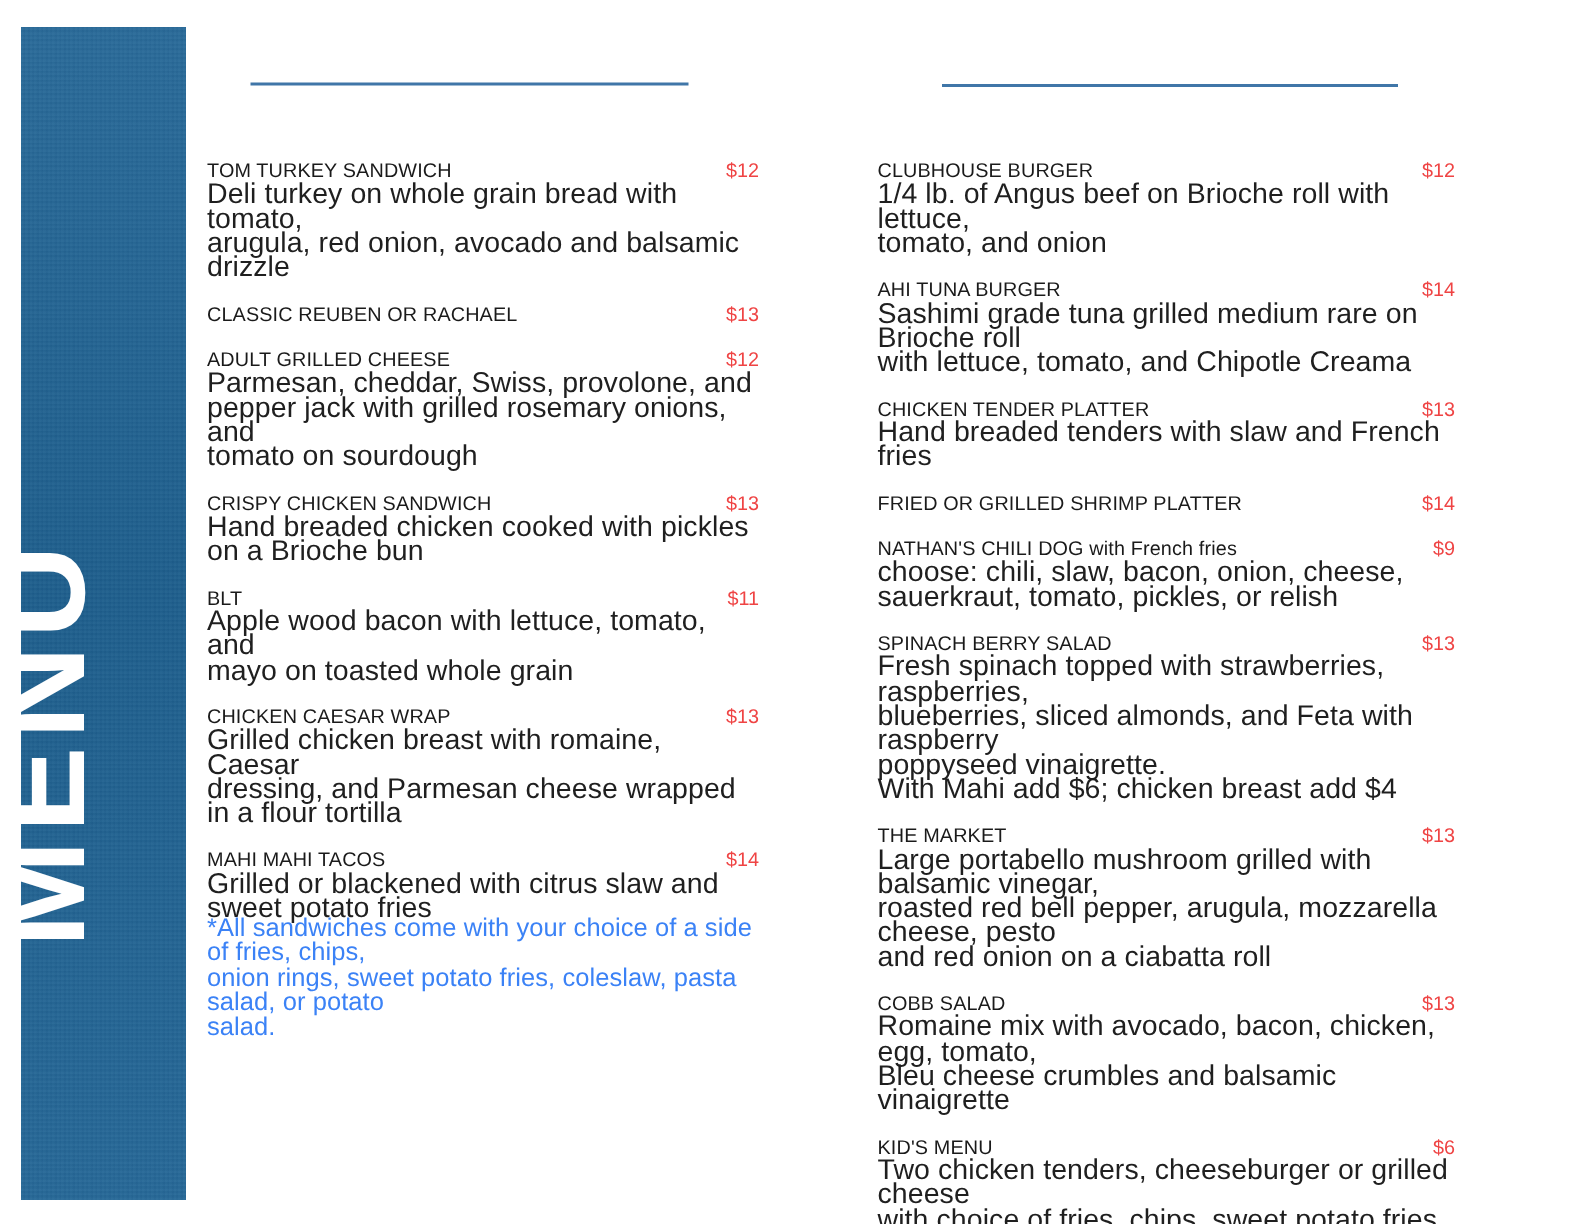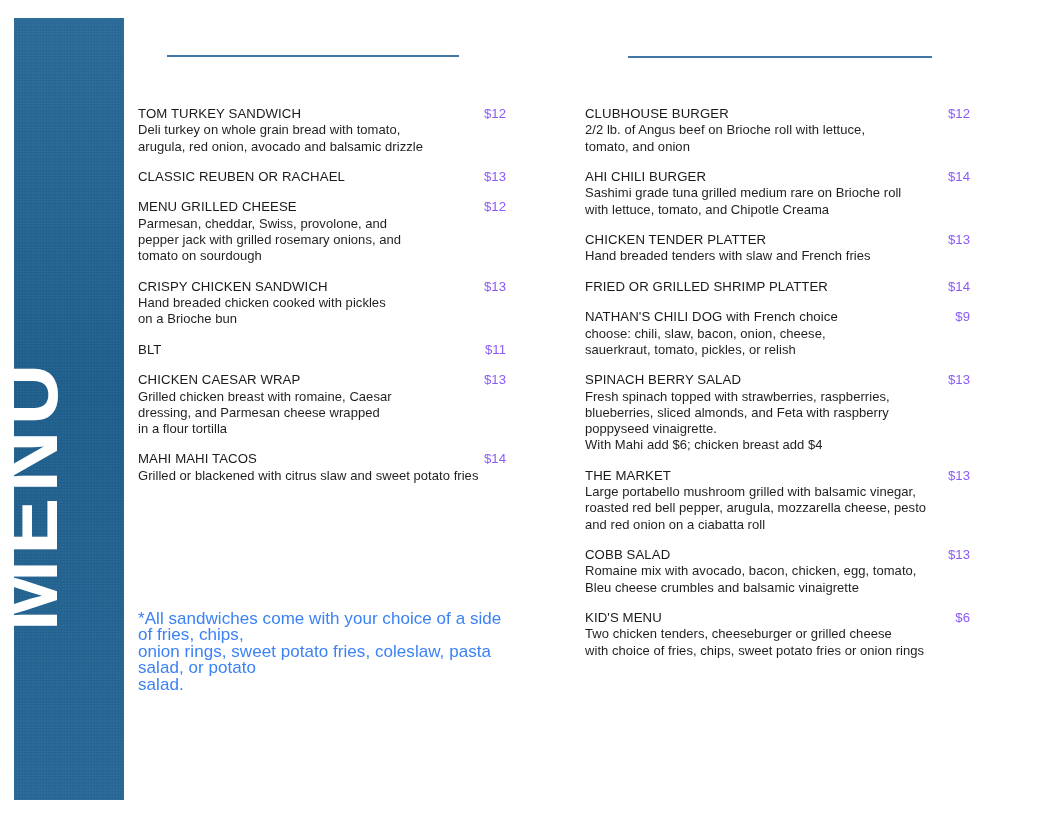--- a/index.html
+++ b/index.html
@@ -94,28 +94,28 @@
     line-height: 16.4px;
     letter-spacing: 0.1px;
     color: #1a1a1a;
     font-weight: normal;
     flex: 1 1 auto;
     padding-right: 10px;
   }
   .item-price {
     font-size: 13.2px;
     line-height: 16.4px;
-    color: #8b5cf6;
+    color: #ef4444;
     font-weight: normal;
     white-space: nowrap;
     flex: 0 0 auto;
     text-align: right;
   }
   .item-desc {
-    font-size: 13px;
+    font-size: 19px;
     line-height: 16.3px;
     color: #1f1f1f;
     white-space: pre-line;
     letter-spacing: 0.05px;
   }
 
   
   .footnote {
     font-size: 17px;
     line-height: 16.4px;
@@ -151,40 +151,42 @@
 arugula, red onion, avocado and balsamic drizzle</div>
     </div>
     <div class="item">
       <div class="item-head">
         <div class="item-name">CLASSIC REUBEN OR RACHAEL</div>
         <div class="item-price">$13</div>
       </div>
     </div>
     <div class="item">
       <div class="item-head">
-        <div class="item-name">MENU GRILLED CHEESE</div>
+        <div class="item-name">ADULT GRILLED CHEESE</div>
         <div class="item-price">$12</div>
       </div>
       <div class="item-desc">Parmesan, cheddar, Swiss, provolone, and
 pepper jack with grilled rosemary onions, and
 tomato on sourdough</div>
     </div>
     <div class="item">
       <div class="item-head">
         <div class="item-name">CRISPY CHICKEN SANDWICH</div>
         <div class="item-price">$13</div>
       </div>
       <div class="item-desc">Hand breaded chicken cooked with pickles
 on a Brioche bun</div>
     </div>
     <div class="item">
       <div class="item-head">
         <div class="item-name">BLT</div>
         <div class="item-price">$11</div>
       </div>
+      <div class="item-desc">Apple wood bacon with lettuce, tomato, and
+mayo on toasted whole grain</div>
     </div>
     <div class="item">
       <div class="item-head">
         <div class="item-name">CHICKEN CAESAR WRAP</div>
         <div class="item-price">$13</div>
       </div>
       <div class="item-desc">Grilled chicken breast with romaine, Caesar
 dressing, and Parmesan cheese wrapped
  in a flour tortilla</div>
     </div>
@@ -202,47 +204,47 @@
 onion rings, sweet potato fries, coleslaw, pasta salad, or potato
 salad.</div>
   </div>
 
   <div class="stack-right">
     <div class="item">
       <div class="item-head">
         <div class="item-name">CLUBHOUSE BURGER</div>
         <div class="item-price">$12</div>
       </div>
-      <div class="item-desc">2/2 lb. of Angus beef on Brioche roll with lettuce,
+      <div class="item-desc">1/4 lb. of Angus beef on Brioche roll with lettuce,
 tomato, and onion</div>
     </div>
     <div class="item">
       <div class="item-head">
-        <div class="item-name">AHI CHILI BURGER</div>
+        <div class="item-name">AHI TUNA BURGER</div>
         <div class="item-price">$14</div>
       </div>
       <div class="item-desc">Sashimi grade tuna grilled medium rare on Brioche roll
 with lettuce, tomato, and Chipotle Creama</div>
     </div>
     <div class="item">
       <div class="item-head">
         <div class="item-name">CHICKEN TENDER PLATTER</div>
         <div class="item-price">$13</div>
       </div>
       <div class="item-desc">Hand breaded tenders with slaw and French fries</div>
     </div>
     <div class="item">
       <div class="item-head">
         <div class="item-name">FRIED OR GRILLED SHRIMP PLATTER</div>
         <div class="item-price">$14</div>
       </div>
     </div>
     <div class="item">
       <div class="item-head">
-        <div class="item-name">NATHAN'S CHILI DOG with French choice</div>
+        <div class="item-name">NATHAN'S CHILI DOG with French fries</div>
         <div class="item-price">$9</div>
       </div>
       <div class="item-desc">choose:  chili, slaw, bacon, onion, cheese,
 sauerkraut, tomato, pickles, or relish</div>
     </div>
     <div class="item">
       <div class="item-head">
         <div class="item-name">SPINACH BERRY SALAD</div>
         <div class="item-price">$13</div>
       </div>

